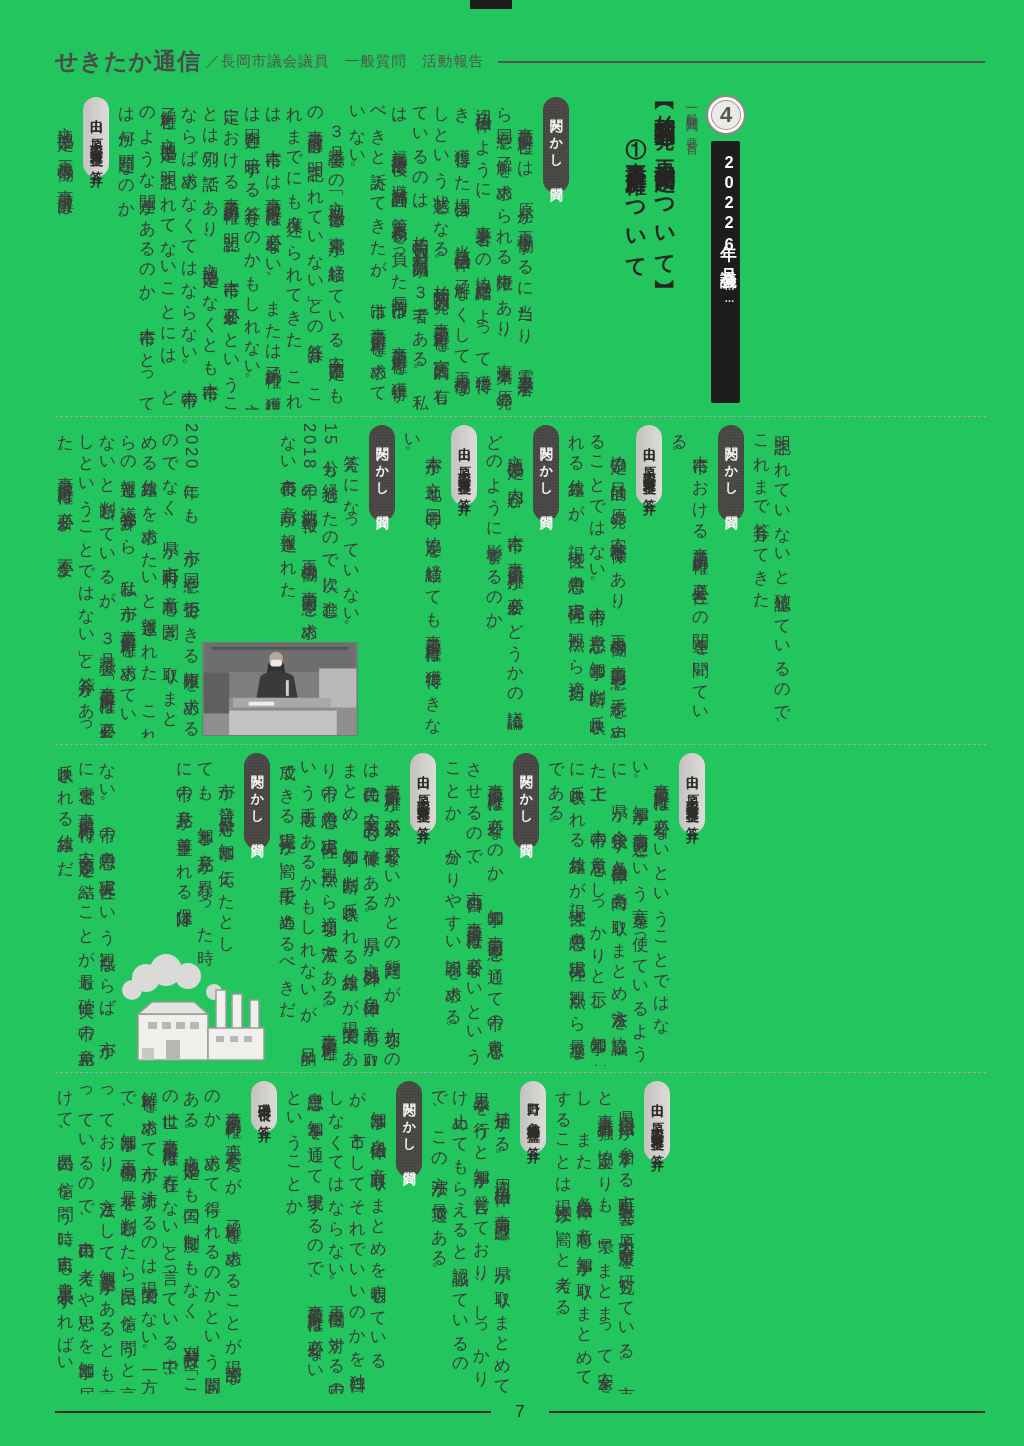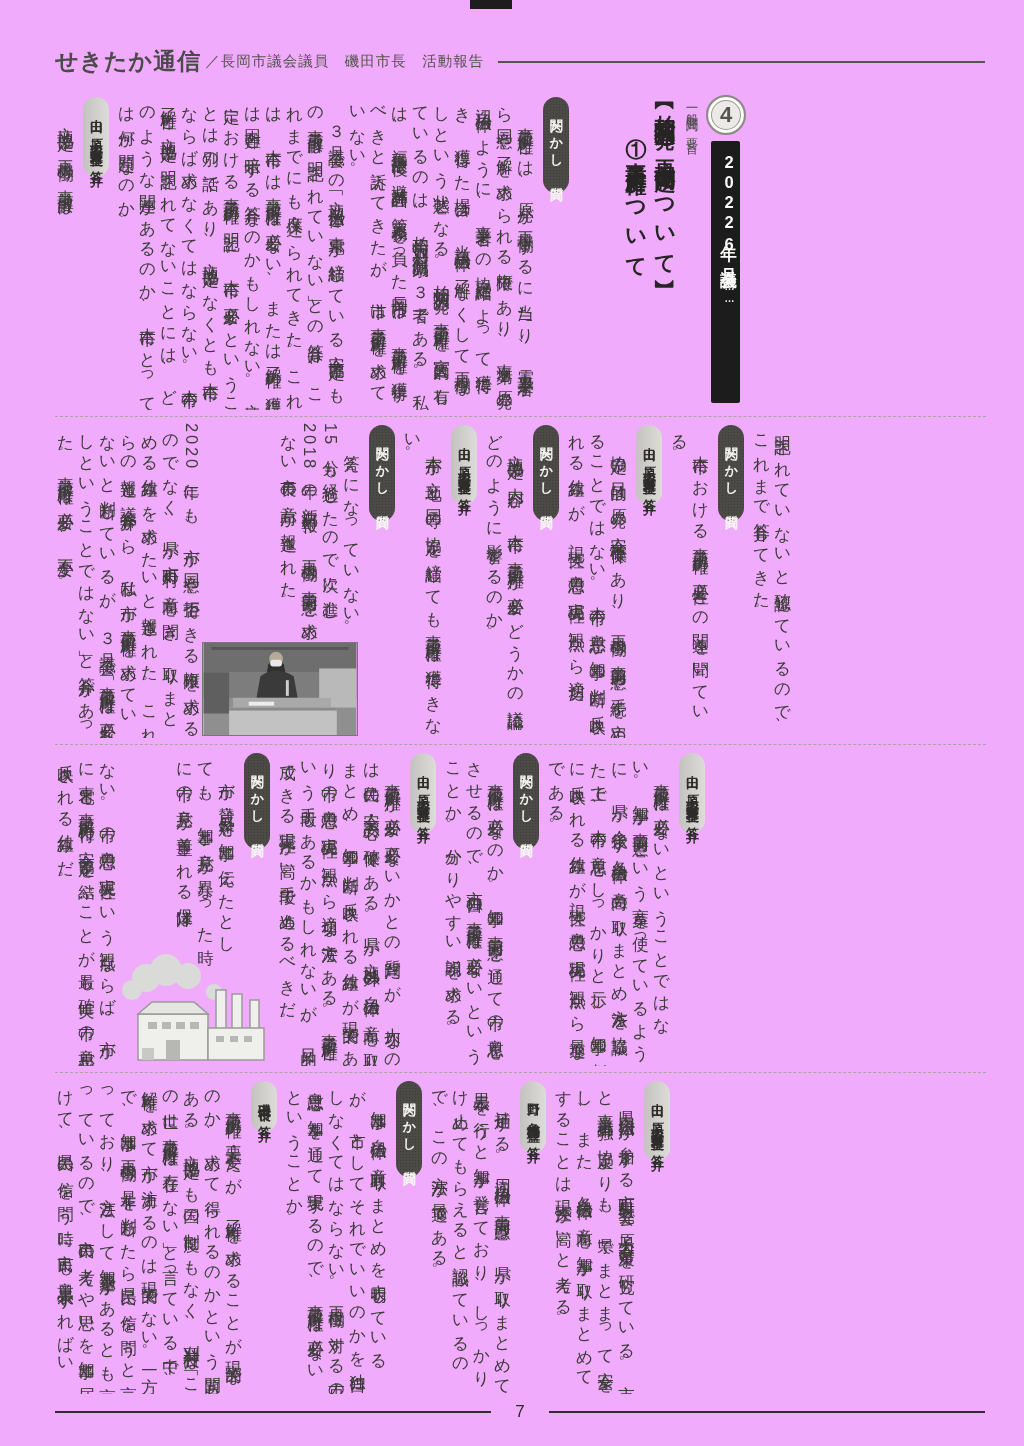--- a/index.html
+++ b/index.html
@@ -1,21 +1,21 @@
 <!DOCTYPE html>
 <html lang="ja"><head>
 <meta charset="utf-8">
 <style>
   * { box-sizing: border-box; margin: 0; padding: 0; }
   html,body { background:#e8e6e2; }
   .page {
     position: relative;
     width: 1024px; height: 1446px;
     margin: 0 auto;
-    background: #f0abfc;
+    background: #22c55e;
     font-family: "Liberation Sans", sans-serif;
     color: #3a3a3a;
     overflow: hidden;
   }
   .scan-mark { position:absolute; left:470px; top:0; width:42px; height:9px; background:#1d1d1d; }
 
   
   .header {
     position:absolute; left:55px; top:46px; right:39px;
     display:flex; align-items:center;
@@ -117,21 +117,21 @@
 </style>
 </head>
 <body>
 
 <div class="page">
 
   <div class="scan-mark"></div>
 
   <header class="header">
     <span class="h-title">せきたか通信</span>
-    <span class="h-sub">／長岡市議会議員　磯田市長　活動報告</span>
+    <span class="h-sub">／長岡市議会議員　一般質問　活動報告</span>
     <span class="h-rule"></span>
   </header>
 
   <main class="content">
 
     <section class="band">
       <div class="headline-block">
         <div class="banner-wrap">
           <div class="num-circle">4</div>
           <div class="session-bar">

